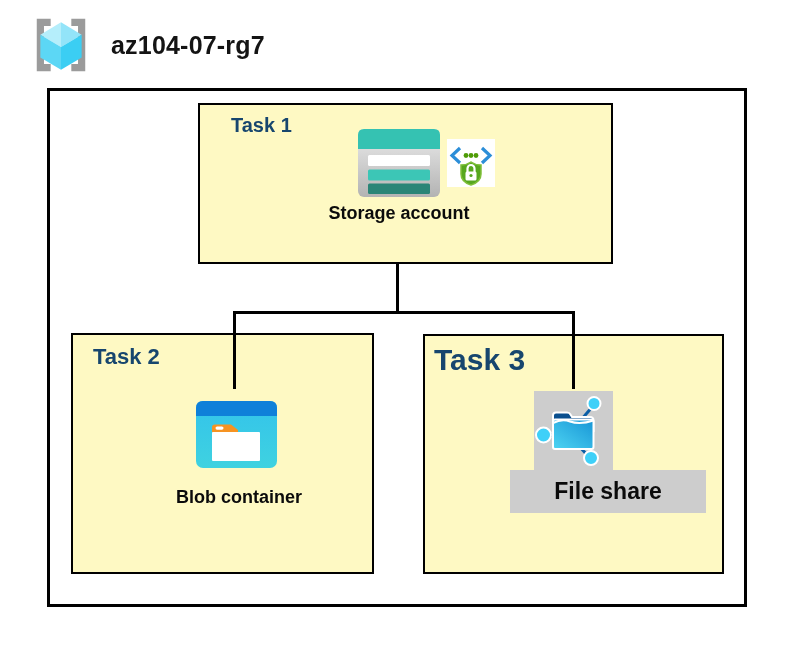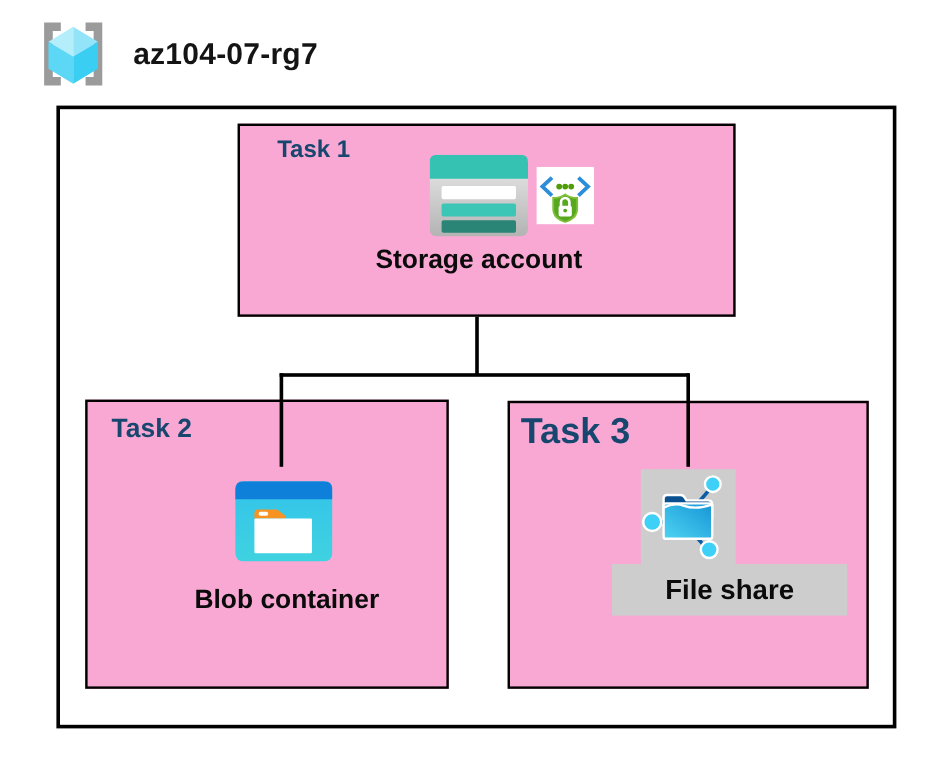--- a/index.html
+++ b/index.html
@@ -11,34 +11,34 @@
   .rg-header { position:absolute; left:28px; top:14px; display:flex; align-items:center; gap:17px; }
   .rg-icon { width:66px; height:62px; display:block; }
   .rg-title { font-size:25px; font-weight:bold; color:#141414; letter-spacing:.2px; }
 
   
   .outer-box {
     position:absolute; left:47px; top:88px; width:700px; height:519px;
     border:3px solid #000; box-sizing:border-box; background:#ffffff;
   }
   .task-box {
-    position:absolute; background:#f9a8d4; border:2.5px solid #000; box-sizing:border-box;text-align:right;
+    position:absolute; background:#fef9c3; border:2.5px solid #000; box-sizing:border-box;text-align:right;
   }
   #task1 { left:198px; top:103px; width:415px; height:161px; }
   #task2 { left:71px;  top:333px; width:303px; height:241px; }
   #task3 { left:423px; top:334px; width:301px; height:240px; }
 
   .task-label { position:absolute; font-weight:bold; color:#17466e; white-space:nowrap; }
   #task1 .task-label { left:31px; top:9px;  font-size:20px; }
   #task2 .task-label { left:20px; top:9px;  font-size:22px; }
   #task3 .task-label { left:9px;  top:7px;  font-size:30px; }
 
   .item-label {
     position:absolute; font-weight:bold; color:#0b0b0b; white-space:nowrap;
-    transform:translateX(-50%); font-size:22px;
+    transform:translateX(-50%); font-size:18px;
   }
   #task1 .item-label { left:199px; top:98px; }
   #task2 .item-label { left:166px; top:152px; }
 
   .icon { position:absolute; display:block; }
   .storage-icon { left:158px; top:24px; width:82px; height:68px; }
   .key-icon     { left:247px; top:34px; width:48px; height:48px; }
   .blob-icon    { left:123px; top:66px; width:81px; height:67px; }
 
   

